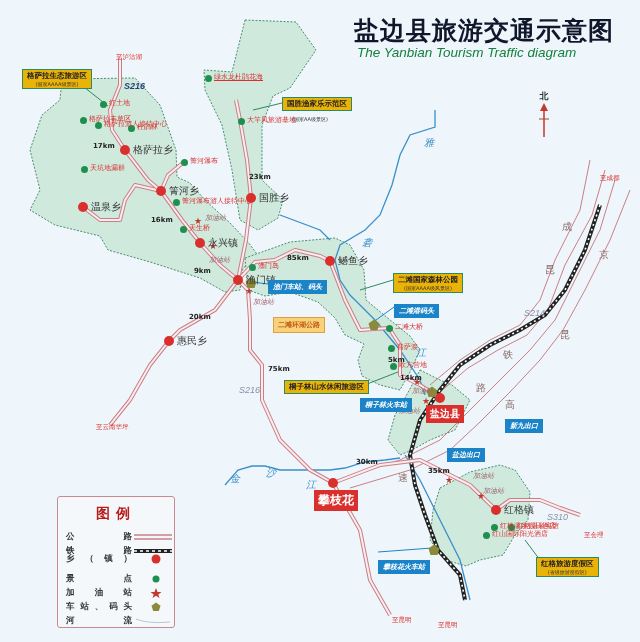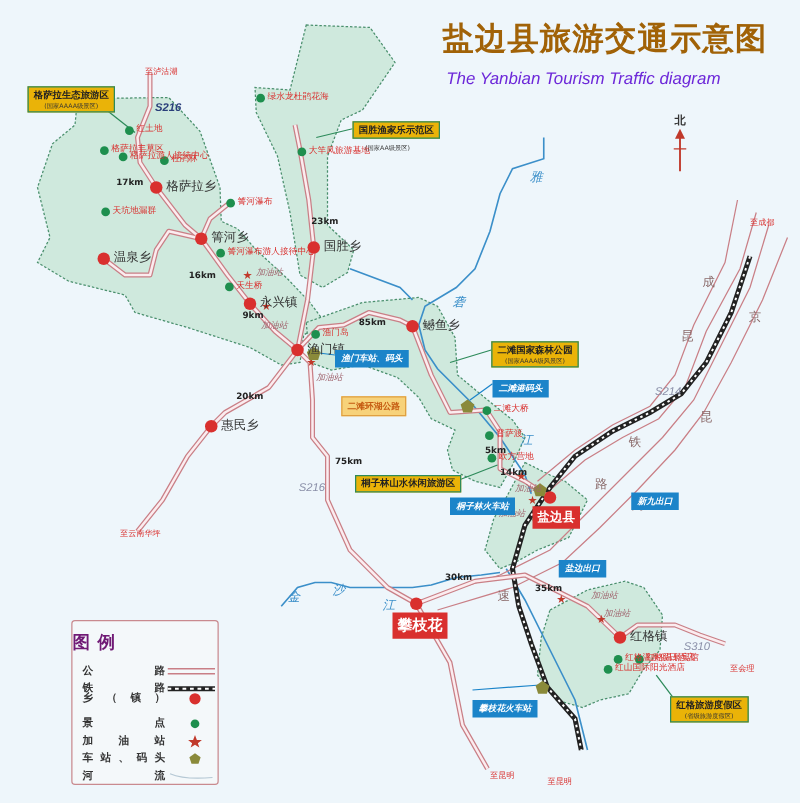--- a/index.html
+++ b/index.html
@@ -1,37 +1,37 @@
 <!DOCTYPE html>
 <html><head>
 <meta charset="utf-8">
 <style>
   html, body { margin:0; padding:0; }
   body { width:640px; height:642px; background:#eef6fb; position:relative; overflow:hidden; font-family:"DejaVu Sans", sans-serif; }
   #map { position:absolute; left:0; top:0; width:640px; height:642px; }
-  .title-cn { position:absolute; left:354px; top:14px; font-size:25px; font-weight:bold; color:#a16207; letter-spacing:1px; font-family:"DejaVu Sans", sans-serif; white-space:nowrap; }
-  .title-en { position:absolute; left:357px; top:55px; font-size:13.5px; font-style:italic; color:#6d28d9; font-family:"Liberation Sans", sans-serif; white-space:nowrap; }
+  .title-cn { position:absolute; left:354px; top:14px; font-size:25px; font-weight:bold; color:#0f172a; letter-spacing:1px; font-family:"DejaVu Sans", sans-serif; white-space:nowrap; }
+  .title-en { position:absolute; left:357px; top:45px; font-size:13.5px; font-style:italic; color:#15803d; font-family:"Liberation Sans", sans-serif; white-space:nowrap; }
   .lbl { position:absolute; white-space:nowrap; line-height:1; }
   .town { font-size:10px; color:#333; }
   .spot { font-size:7px; color:#d9302e; }
   .km { font-size:7px; color:#222; font-weight:bold; }
   .road { font-size:9px; color:#2a3f7a; font-style:italic; font-weight:bold; font-family:"Liberation Sans", sans-serif; }
   .road-grey { font-size:9px; color:#8a8fa8; font-style:italic; font-family:"Liberation Sans", sans-serif; }
   .gas { font-size:7px; color:#a0646e; font-style:italic; }
   .river { font-size:10px; color:#3b8fc9; font-style:italic; }
   .hwy { font-size:10px; color:#8a6a6a; font-family:"DejaVu Serif", serif; }
   .dest { font-size:6.5px; color:#d9302e; }
   .box-green { position:absolute; background:#eab308; border:1.5px solid #2d8a5a; padding:1px 4px; text-align:center; white-space:nowrap; }
   .box-green .main { font-size:7.5px; font-weight:bold; color:#222; display:block; }
   .box-green .sub { font-size:5px; color:#333; display:block; }
   .tag-blue { position:absolute; background:#1b84c9; color:#fff; font-size:7px; font-weight:bold; padding:2px 5px; white-space:nowrap; font-style:italic; }
   .tag-orange { position:absolute; background:#f7d27a; color:#c55a11; font-size:7px; font-weight:bold; padding:2px 4px; white-space:nowrap; border:1px solid #e0a040; }
   .city-tag { position:absolute; background:#d9302e; color:#fff; font-weight:bold; white-space:nowrap; }
   .legend { position:absolute; left:57px; top:496px; width:116px; height:130px; background:#f4f8fa; border:1.5px solid #c98a8f; border-radius:3px; }
-  .legend .lg-title { position:absolute; left:0; right:0; top:8px; font-size:14px; font-weight:bold; color:#701a75; letter-spacing:6px; }
+  .legend .lg-title { position:absolute; left:0; right:0; top:8px; text-align:center; font-size:14px; font-weight:bold; color:#b91c1c; letter-spacing:6px; }
   .legend .row { position:absolute; left:8px; width:104px; height:12px; font-size:8.5px; font-weight:bold; color:#333; }
   .legend .row .name { position:absolute; left:0; top:0; width:66px; text-align:justify; text-align-last:justify; }
   .legend .row .sym { position:absolute; left:68px; top:0; width:38px; height:12px; }
   .north { position:absolute; left:537px; top:90px; }
 </style>
 </head>
 <body>
 
 <svg id="map" viewBox="0 0 640 642" xmlns="http://www.w3.org/2000/svg">
 
@@ -173,33 +173,33 @@
     <div class="lbl town" style="left:177px;top:336px;">惠民乡</div>
     <div class="lbl town" style="left:504px;top:505px;">红格镇</div>
     <div class="lbl spot" style="left:109px;top:100px;">红土地</div>
     <div class="lbl spot" style="left:89px;top:116px;">格萨拉丰草区</div>
     <div class="lbl spot" style="left:104px;top:121px;">格萨拉游人接待中心</div>
     <div class="lbl spot" style="left:137px;top:124px;">杜鹃林</div>
     <div class="lbl spot" style="left:90px;top:165px;">天坑地漏群</div>
     <div class="lbl spot" style="left:190px;top:158px;">箐河瀑布</div>
     <div class="lbl spot" style="left:182px;top:198px;">箐河瀑布游人接待中心</div>
     <div class="lbl spot" style="left:189px;top:225px;">天生桥</div>
-    <div class="lbl spot" style="left:214px;top:74px;">绿水龙杜鹃花海</div>
+    <div class="lbl spot" style="left:214px;top:74px;text-decoration:underline;">绿水龙杜鹃花海</div>
     <div class="lbl spot" style="left:247px;top:117px;">大竿凤旅游基地</div>
     <div class="lbl spot" style="left:258px;top:263px;">渔门岛</div>
     <div class="lbl spot" style="left:395px;top:324px;">二滩大桥</div>
     <div class="lbl spot" style="left:397px;top:344px;">普萨渡</div>
     <div class="lbl spot" style="left:399px;top:362px;">欧方营地</div>
     <div class="lbl spot" style="left:435px;top:411px;">百灵寺</div>
     <div class="lbl spot" style="left:500px;top:523px;">红格温泉假日酒店</div>
     <div class="lbl spot" style="left:517px;top:523px;">红格温泉宾馆</div>
     <div class="lbl spot" style="left:492px;top:531px;">红山国际阳光酒店</div>
     <div class="lbl km" style="left:93px;top:143px;">17km</div>
     <div class="lbl km" style="left:151px;top:217px;">16km</div>
-    <div class="lbl km" style="left:194px;top:249px;">9km</div>
+    <div class="lbl km" style="left:194px;top:268px;">9km</div>
     <div class="lbl km" style="left:249px;top:174px;">23km</div>
     <div class="lbl km" style="left:287px;top:255px;">85km</div>
     <div class="lbl km" style="left:189px;top:314px;">20km</div>
     <div class="lbl km" style="left:268px;top:366px;">75km</div>
     <div class="lbl km" style="left:388px;top:357px;">5km</div>
     <div class="lbl km" style="left:400px;top:375px;">14km</div>
     <div class="lbl km" style="left:356px;top:459px;">30km</div>
     <div class="lbl km" style="left:428px;top:468px;">35km</div>
     <div class="lbl gas" style="left:205px;top:215px;">加油站</div>
     <div class="lbl gas" style="left:209px;top:257px;">加油站</div>
@@ -247,21 +247,21 @@
       <span class="main">桐子林山水休闲旅游区</span>
     </div>
     <div class="box-green" style="left:536px;top:557px;">
       <span class="main">红格旅游度假区</span>
       <span class="sub">(省级旅游度假区)</span>
     </div>
     <div class="lbl" style="left:292px;top:117px;font-size:5px;color:#333;">(国家AA级景区)</div>
     <div class="tag-blue" style="left:268px;top:280px;">渔门车站、码头</div>
     <div class="tag-blue" style="left:394px;top:304px;">二滩港码头</div>
     <div class="tag-blue" style="left:360px;top:398px;">桐子林火车站</div>
-    <div class="tag-blue" style="left:505px;top:394px;">新九出口</div>
+    <div class="tag-blue" style="left:505px;top:419px;">新九出口</div>
     <div class="tag-blue" style="left:447px;top:448px;">盐边出口</div>
     <div class="tag-blue" style="left:378px;top:548px;margin-top:12px;">攀枝花火车站</div>
     <div class="tag-orange" style="left:273px;top:317px;">二滩环湖公路</div>
     <div class="city-tag" style="left:426px;top:405px;font-size:10px;padding:2px 4px;">盐边县</div>
     <div class="city-tag" style="left:314px;top:490px;font-size:12px;padding:2px 4px;">攀枝花</div>
   </div>
 
 <div class="legend">
   <div class="lg-title">图例</div>
   <div class="row" style="top:34px">

